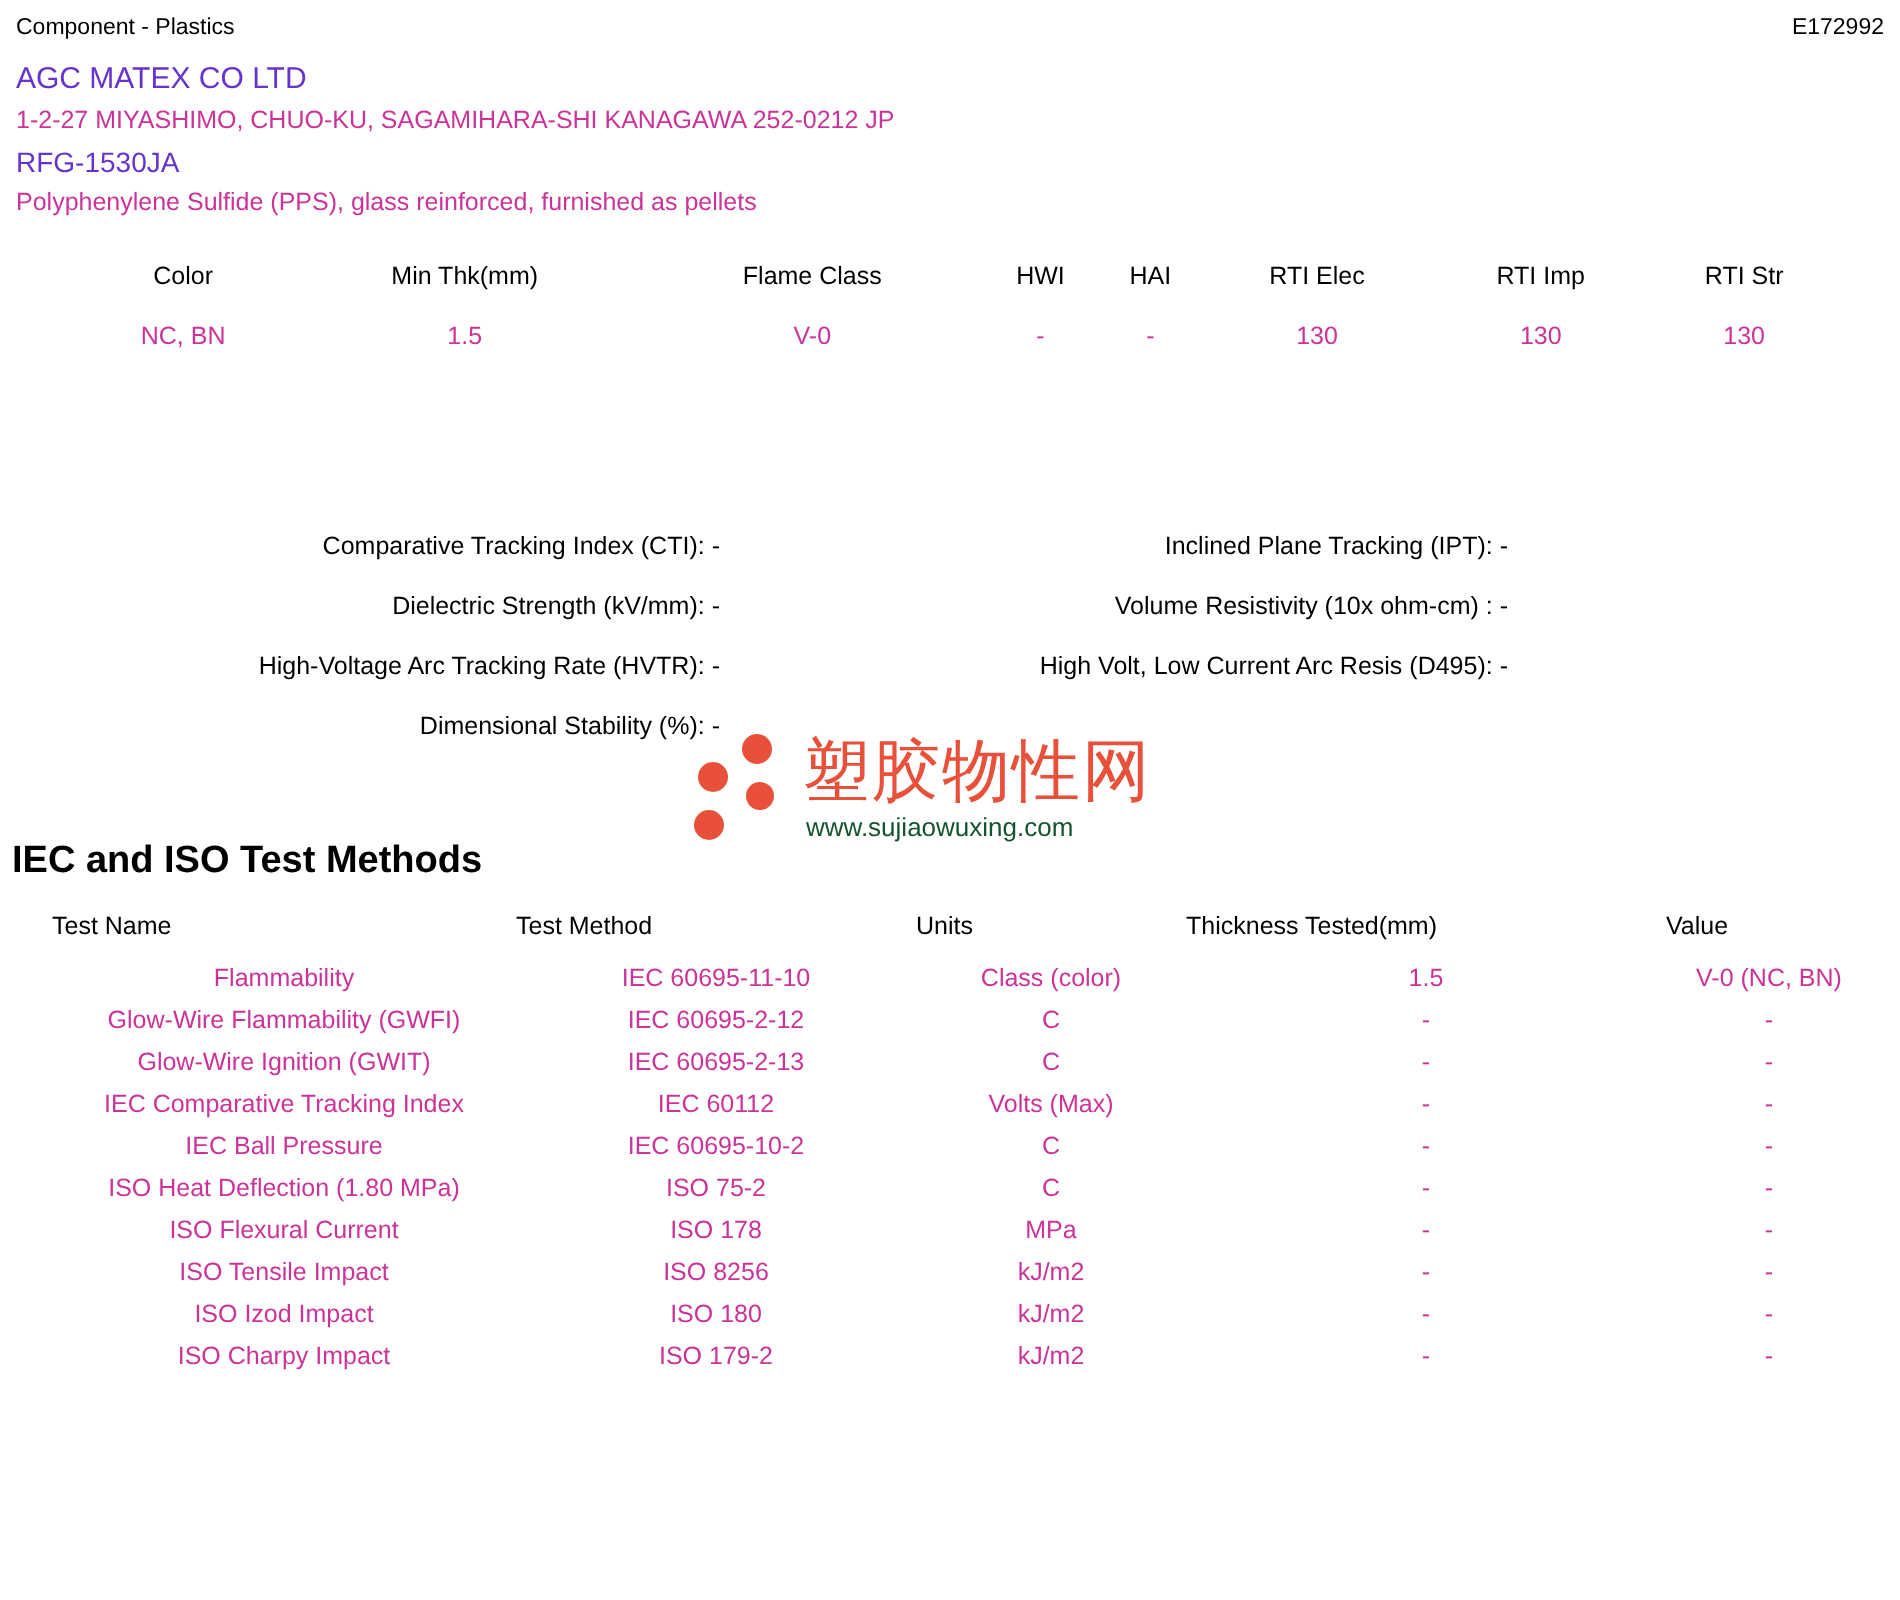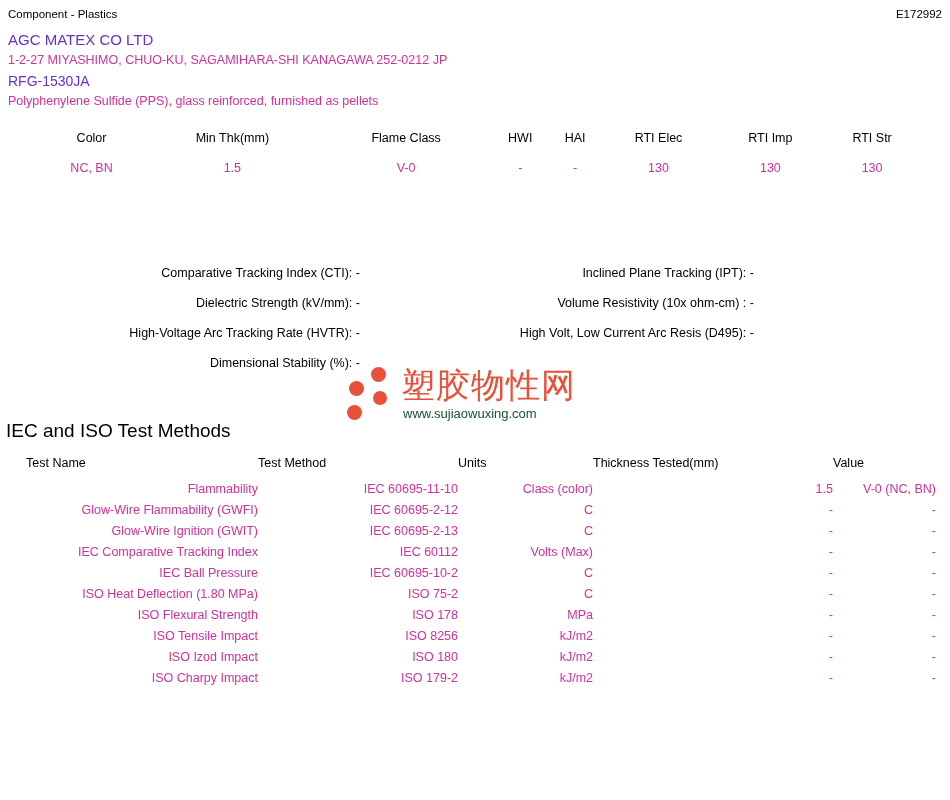--- a/index.html
+++ b/index.html
@@ -92,37 +92,37 @@
     font-family: "DejaVu Sans", sans-serif;
     letter-spacing: 1px;
   }
   .wm-url {
     position: absolute; left: 58px; top: 43px;
     font-size: 13px; color: #14532d;
   }
 
   .section-title {
     position: absolute; left: 6px; top: 420px;
-    font-size: 19px; color: #000;
+    font-size: 19px; color: #000; font-weight: bold;
   }
 
   
   .tests { position: absolute; left: 26px; top: 456px; width: 910px; }
   .tests table { border-collapse: collapse; width: 100%; table-layout: fixed; }
   .tests th {
     font-weight: normal;
     font-size: 12.5px;
     color: #000;
     text-align: left;
     padding: 0 0 12px 0;
   }
   .tests td {
     font-size: 12.5px;
     color: #cc3399;
-    text-align: right;
+    text-align: center;
     padding: 0 0 7px 0;
     white-space: nowrap;
   }
   .c-name  { width: 232px; }
   .c-meth  { width: 200px; }
   .c-unit  { width: 135px; }
   .c-thk   { width: 240px; }
   .c-val   { width: auto; }
 </style>
 </head>
@@ -274,21 +274,21 @@
           <td>-</td>
         </tr>
         <tr>
           <td>ISO Heat Deflection (1.80 MPa)</td>
           <td>ISO 75-2</td>
           <td>C</td>
           <td>-</td>
           <td>-</td>
         </tr>
         <tr>
-          <td>ISO Flexural Strength</td>
+          <td>ISO Flexural Current</td>
           <td>ISO 178</td>
           <td>MPa</td>
           <td>-</td>
           <td>-</td>
         </tr>
         <tr>
           <td>ISO Tensile Impact</td>
           <td>ISO 8256</td>
           <td>kJ/m2</td>
           <td>-</td>

